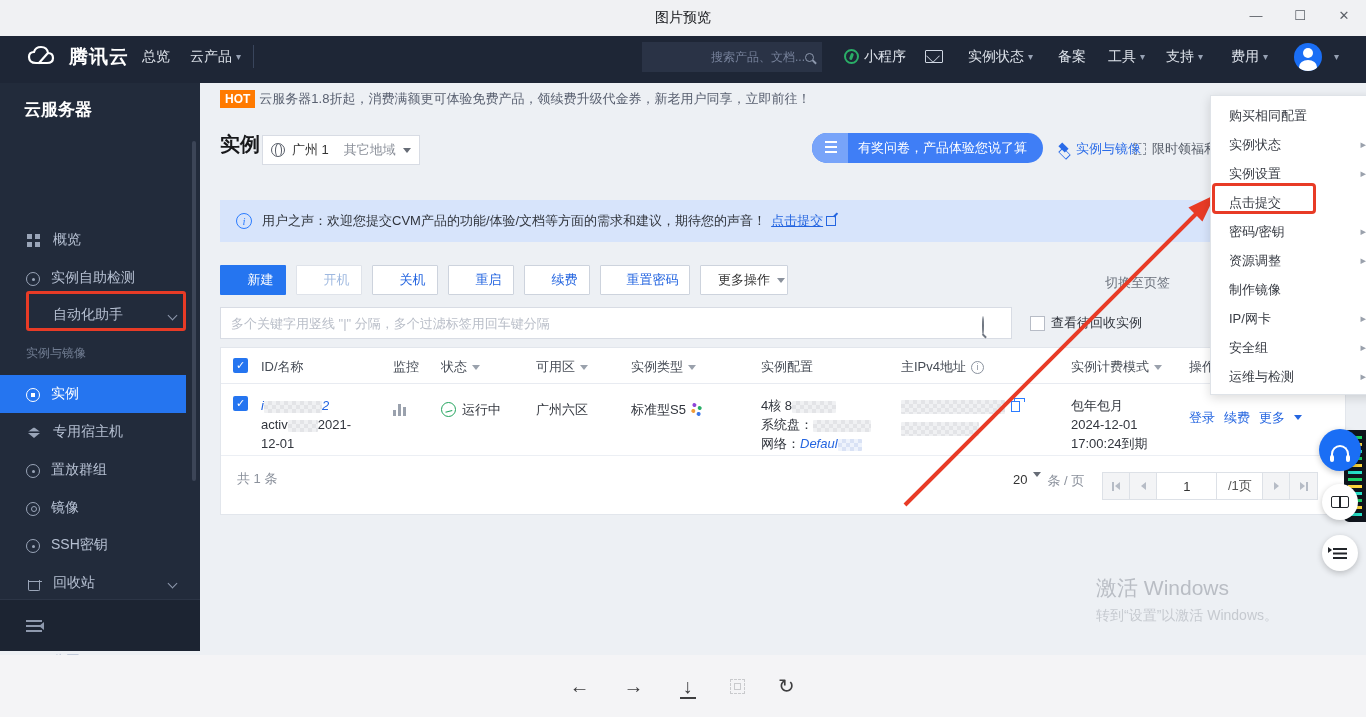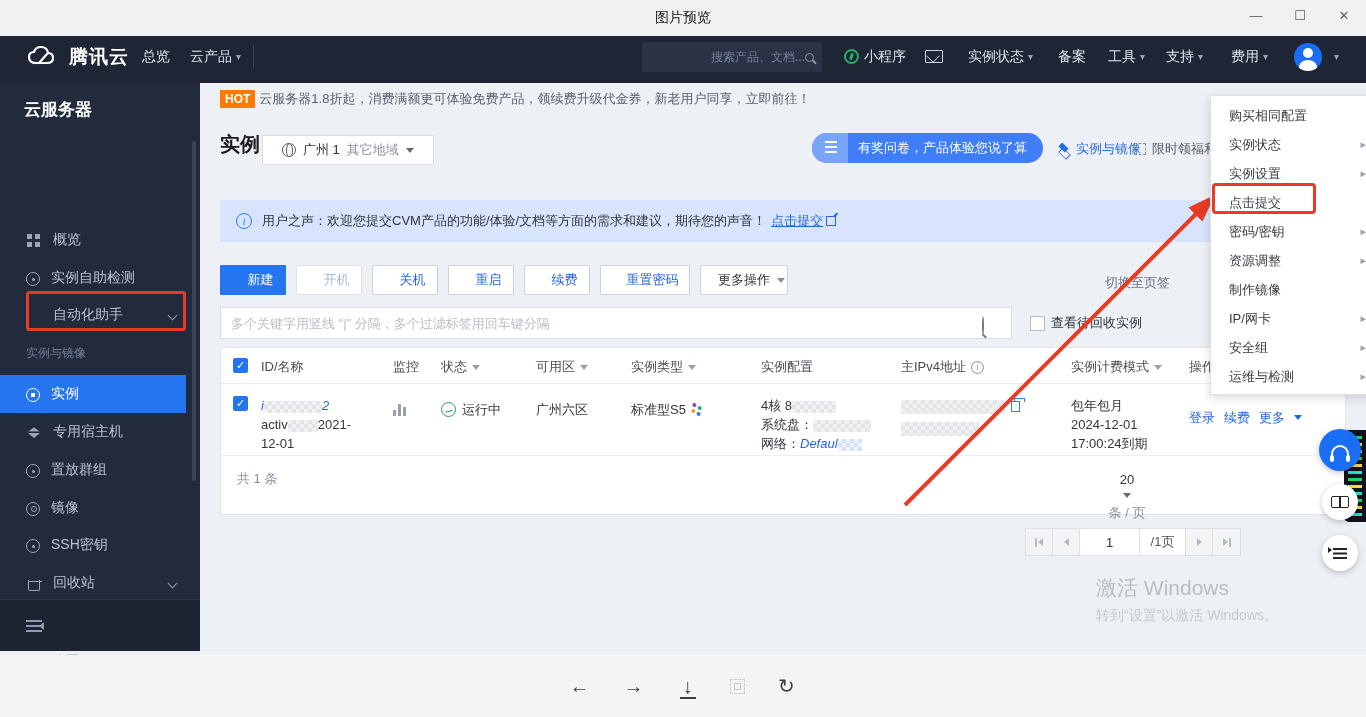--- a/index.html
+++ b/index.html
@@ -61,24 +61,24 @@
   .ic-collapse { width:16px; height:12px; position:relative; }
   .ic-collapse::before { content:""; position:absolute; left:0; top:0; width:16px; height:2px; background:#8e99ad; box-shadow:0 5px #8e99ad, 0 10px #8e99ad; }
   .ic-collapse::after { content:""; position:absolute; right:-2px; top:2px; border-top:4px solid transparent; border-bottom:4px solid transparent; border-right:5px solid #8e99ad; }
 
   
   .main { position:absolute; left:200px; top:83px; width:1166px; height:572px; background:#edf0f4; overflow:hidden; }
   .hotbar { position:absolute; left:20px; top:7px; display:flex; align-items:center; }
   .hot-badge { background:#ff7a00; color:#fff; font-size:12px; font-weight:bold; padding:2px 5px; }
   .hot-text { font-size:13px; color:#596070; margin-left:4px; }
   .page-title { position:absolute; left:20px; top:48px; font-size:20px; font-weight:bold; color:#17181a; }
-  .region-box { position:absolute; left:62px; top:52px; height:30px; background:#fff; border:1px solid #d8dce4; display:flex; align-items:center; padding:0 19px; gap:7px; font-size:13px; color:#333; }
+  .region-box { position:absolute; left:62px; top:52px; height:30px; background:#fff; border:1px solid #d8dce4; display:flex; align-items:center; padding:0 8px; gap:7px; font-size:13px; color:#333; }
   .ic-globe { width:14px; height:14px; border:1.5px solid #555b66; border-radius:50%; position:relative; overflow:hidden; }
   .ic-globe::before { content:""; position:absolute; left:3px; top:-1px; width:5px; height:13px; border:1px solid #555b66; border-radius:50%; }
-  .dim { color:#8a8f99; margin-left:0; }
+  .dim { color:#8a8f99; margin-left:8px; }
   .tri-down { width:0; height:0; border-left:4px solid transparent; border-right:4px solid transparent; border-top:5px solid #666c76; }
   .survey { position:absolute; left:612px; top:50px; height:30px; border-radius:15px; background:#3f7ef6; color:#fff; display:flex; align-items:center; font-size:13px; padding-right:16px; }
   .survey-ic { width:36px; height:30px; background:#78a4f9; border-radius:15px 0 0 15px; position:relative; margin-right:10px; }
   .survey-ic::after { content:""; position:absolute; left:13px; top:8px; width:12px; height:2px; background:#fff; box-shadow:0 5px #fff, 0 10px #fff; }
   .scene { position:absolute; left:858px; top:57px; display:flex; align-items:center; gap:6px; font-size:13px; color:#2a6be8; }
   .ic-scene { width:12px; height:12px; position:relative; }
   .ic-scene::before { content:""; position:absolute; left:1px; top:0; width:9px; height:9px; background:#2a6be8; transform:rotate(45deg) scaleY(.6); }
   .ic-scene::after { content:""; position:absolute; left:1px; top:5px; width:9px; height:9px; border:1.5px solid #2a6be8; transform:rotate(45deg) scaleY(.6); }
   .gift { position:absolute; left:934px; top:57px; display:flex; align-items:center; gap:6px; font-size:13px; color:#565d68; }
   .ic-gift { width:12px; height:12px; border:1.5px dashed #8b929c; }
@@ -127,21 +127,21 @@
   .st-green::after { content:""; position:absolute; left:2.5px; top:5px; width:7px; height:3px; border-bottom:1.6px solid #21a35c; transform:rotate(-15deg); }
   .ic-flower { display:inline-block; width:11px; height:11px; position:relative; margin-left:5px; vertical-align:-1px; transform:rotate(20deg); }
   .ic-flower::before { content:""; position:absolute; left:0; top:0; width:4px; height:4px; border-radius:50%; background:#8e44d8; box-shadow:6px 1px #2aae67, 1px 6px #f29d38, 7px 7px #3b77e8; }
   .ic-copy { display:inline-block; width:9px; height:11px; border:1.3px solid #2b7cff; position:relative; margin-left:6px; vertical-align:-2px; }
   .ic-copy::after { content:""; position:absolute; left:2px; top:-4px; width:9px; height:3px; border:1.3px solid #2b7cff; border-bottom:0; }
   .op-links { display:flex; gap:9px; align-items:center; color:#2465e0; }
   .op-links .tri-down { border-top-color:#2465e0; }
 
   .pgrow { position:relative; height:59px; font-size:13px; color:#8b919c; }
   .pg-total { position:absolute; left:16px; top:14px; }
-  .pg-right { position:absolute; left:792px; top:16px; display:flex; align-items:center; gap:6px; color:#333;flex-direction:column; }
+  .pg-right { position:absolute; left:792px; top:16px; display:flex; gap:6px; color:#333; }
   .pg-unit { color:#8b919c; }
   .pager { display:flex; margin-left:12px; border:1px solid #dde1e7; height:28px; }
   .pg-btn { width:27px; display:flex; align-items:center; justify-content:center; background:#f3f4f6; border-right:1px solid #dde1e7; gap:1px; }
   .pg-btn:last-child { border-right:0; }
   .pg-num { width:60px; display:flex; align-items:center; justify-content:center; background:#fff; color:#333; border-right:1px solid #dde1e7; }
   .pg-pages { width:46px; display:flex; align-items:center; justify-content:center; background:#fff; color:#555; border-right:1px solid #dde1e7; }
   .tri-l { width:0; height:0; border-top:4px solid transparent; border-bottom:4px solid transparent; border-right:5px solid #b6bcc6; }
   .tri-r { width:0; height:0; border-top:4px solid transparent; border-bottom:4px solid transparent; border-left:5px solid #b6bcc6; }
   .vbar { width:2px; height:9px; background:#b6bcc6; }
 

